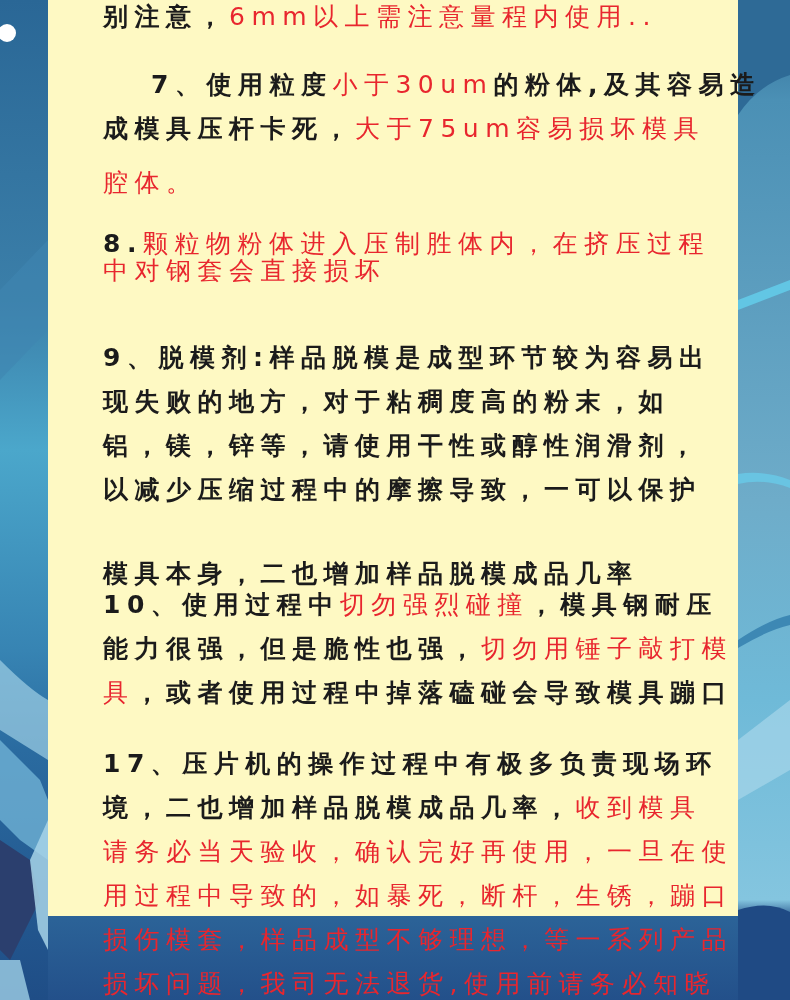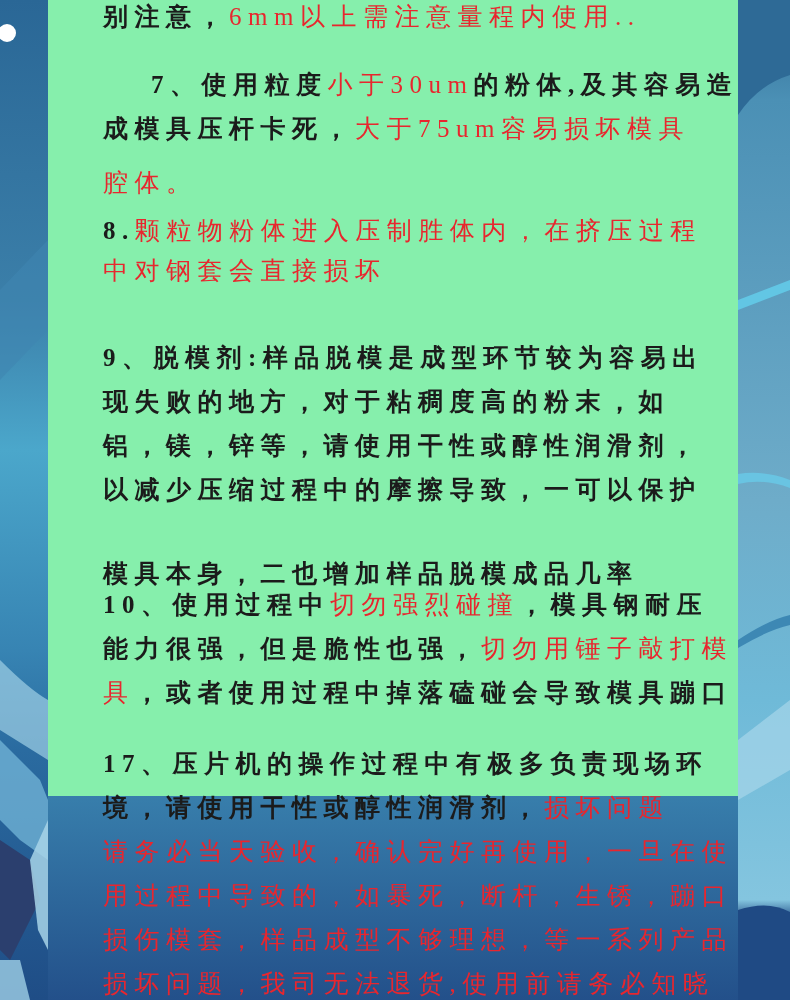--- a/index.html
+++ b/index.html
@@ -22,23 +22,22 @@
     }
     .bg-left { left: 0; width: 48px; }
     .bg-right { left: 738px; width: 52px; }
     .bg-left svg, .bg-right svg { display: block; }
 
     .panel {
       position: absolute;
       left: 48px;
       top: 0;
       width: 690px;
-      height: 796px;
-      background: #86efac;
-      font-family: Liberation Serif, serif;
+      height: 916px;
+      background: #fef9c3;
     }
     .content {
       position: absolute;
       left: 55px;
       top: 0;
       width: 630px;
     }
     .line {
       position: absolute;
       left: 0;
@@ -105,37 +104,37 @@
   <div class="content" id="content">
       <div>
         <div class="line" style="top: 2px;"><span class="seg-black">别注意，</span><span class="seg-red">6mm以上需注意量程内使用..</span></div>
       </div>
       <div>
         <div class="line" style="top: 70px; margin-left: 48px;"><span class="seg-black">7、使用粒度</span><span class="seg-red">小于30um</span><span class="seg-black">的粉体,及其容易造</span></div>
         <div class="line" style="top: 114px;"><span class="seg-black">成模具压杆卡死，</span><span class="seg-red">大于75um容易损坏模具</span></div>
         <div class="line" style="top: 168px;"><span class="seg-red">腔体。</span></div>
       </div>
       <div>
-        <div class="line" style="top: 216px;"><span class="seg-black">8.</span><span class="seg-red">颗粒物粉体进入压制胜体内，在挤压过程</span></div>
+        <div class="line" style="top: 229px;"><span class="seg-black">8.</span><span class="seg-red">颗粒物粉体进入压制胜体内，在挤压过程</span></div>
         <div class="line" style="top: 256px;"><span class="seg-red">中对钢套会直接损坏</span></div>
       </div>
       <div>
         <div class="line" style="top: 343px;"><span class="seg-black">9、脱模剂:样品脱模是成型环节较为容易出</span></div>
         <div class="line" style="top: 387px; text-align: center;"><span class="seg-black">现失败的地方，对于粘稠度高的粉末，如</span></div>
         <div class="line" style="top: 431px;"><span class="seg-black">铝，镁，锌等，请使用干性或醇性润滑剂，</span></div>
         <div class="line" style="top: 475px;"><span class="seg-black">以减少压缩过程中的摩擦导致，一可以保护</span></div>
         <div class="line" style="top: 519px; margin-top: 40px;"><span class="seg-black">模具本身，二也增加样品脱模成品几率</span></div>
       </div>
       <div>
         <div class="line" style="top: 590px;"><span class="seg-black">10、使用过程中</span><span class="seg-red">切勿强烈碰撞</span><span class="seg-black">，模具钢耐压</span></div>
         <div class="line" style="top: 634px;"><span class="seg-black">能力很强，但是脆性也强，</span><span class="seg-red">切勿用锤子敲打模</span></div>
         <div class="line" style="top: 678px;"><span class="seg-red">具</span><span class="seg-black">，或者使用过程中掉落磕碰会导致模具蹦口</span></div>
       </div>
       <div>
         <div class="line" style="top: 749px;"><span class="seg-black">17、压片机的操作过程中有极多负责现场环</span></div>
-        <div class="line" style="top: 793px;"><span class="seg-black">境，请使用干性或醇性润滑剂，</span><span class="seg-red">损坏问题</span></div>
+        <div class="line" style="top: 793px;"><span class="seg-black">境，二也增加样品脱模成品几率，</span><span class="seg-red">收到模具</span></div>
         <div class="line" style="top: 837px;"><span class="seg-red">请务必当天验收，确认完好再使用，一旦在使</span></div>
         <div class="line" style="top: 881px;"><span class="seg-red">用过程中导致的，如暴死，断杆，生锈，蹦口</span></div>
         <div class="line" style="top: 925px;"><span class="seg-red">损伤模套，样品成型不够理想，等一系列产品</span></div>
         <div class="line" style="top: 969px;"><span class="seg-red">损坏问题，我司无法退货,使用前请务必知晓</span></div>
       </div>
     </div>
 </div>
 
 </body></html>

